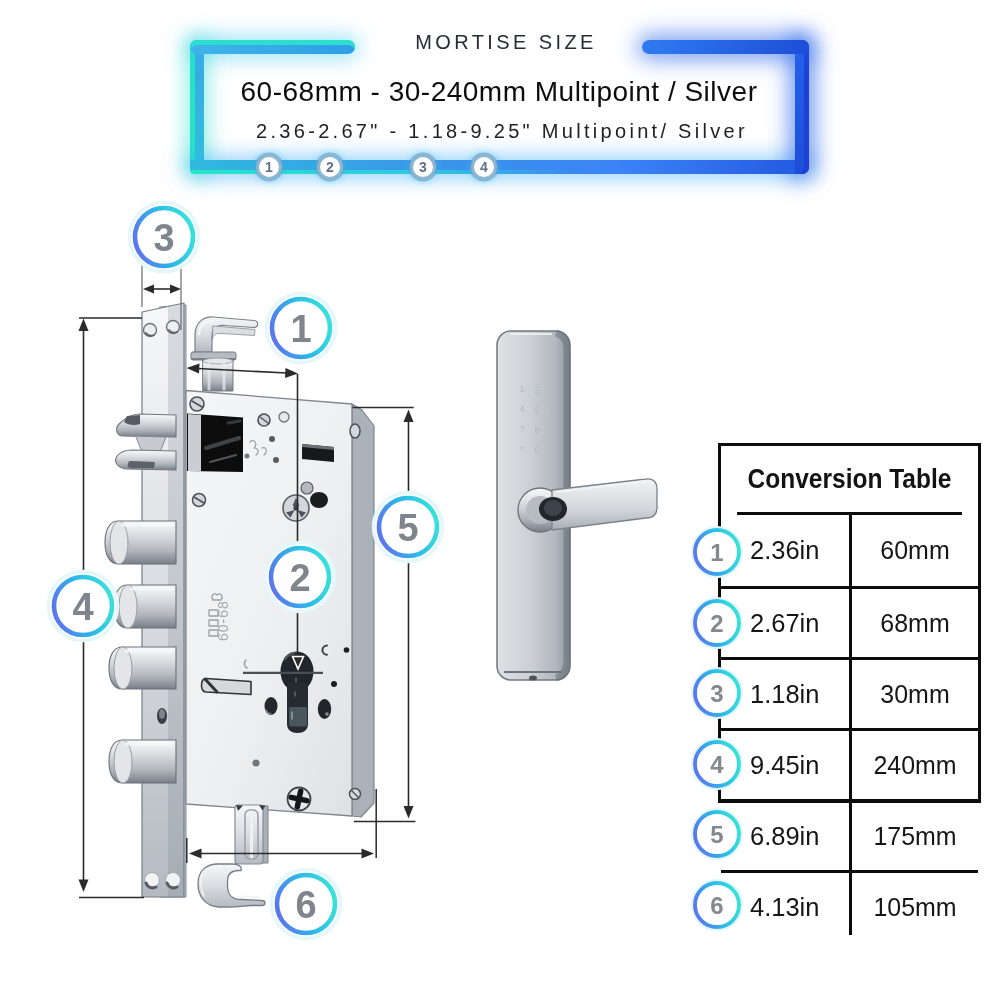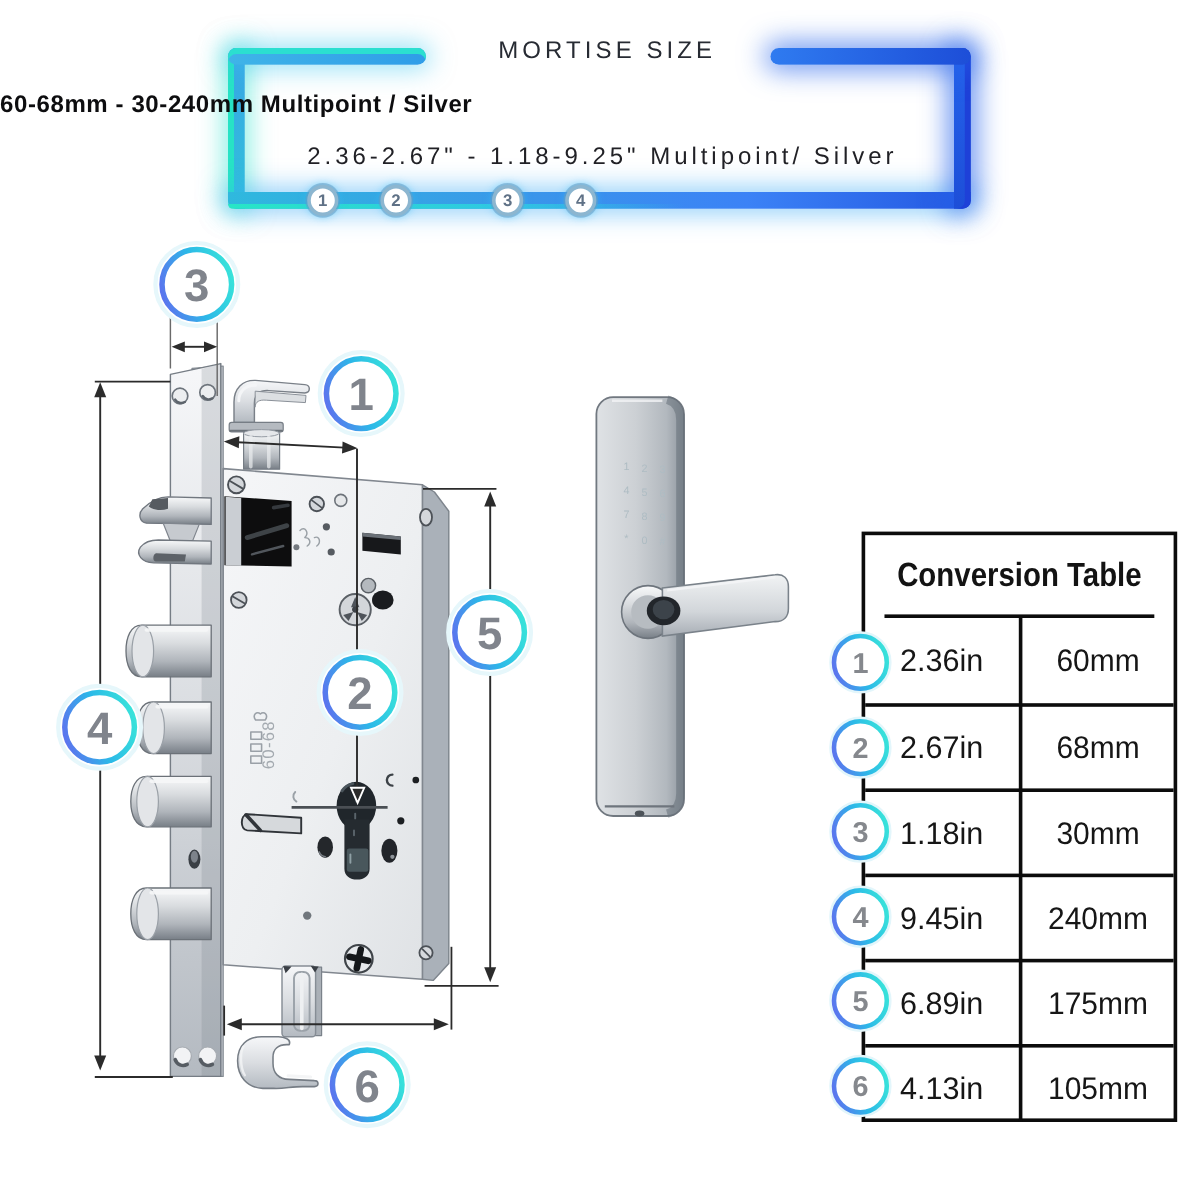--- a/index.html
+++ b/index.html
@@ -18,34 +18,34 @@
   <div class="abs" style="left:190px;top:160px;width:619px;height:14px;border-radius:0 0 7px 7px;background:linear-gradient(90deg,#2fb9de 0%,#3a96ea 40%,#3b82f6 70%,#2458e2 100%);box-shadow:0 0 20px 4px rgba(56,170,245,.55);"></div>
 
   <div class="abs" style="left:190px;top:169.5px;width:380px;height:4.5px;border-radius:0 0 0 7px;background:linear-gradient(90deg,#27e6c6,#2fc8e2 60%,rgba(58,150,246,0));"></div>
 
   <div class="abs" style="left:795px;top:40px;width:14px;height:134px;border-radius:0 7px 7px 0;background:linear-gradient(180deg,#2563eb,#1d4ed8);box-shadow:0 0 22px 5px rgba(37,99,235,.7), inset -5px 0 0 #1e40d8;"></div>
 
   <div class="abs" style="left:642px;top:40px;width:167px;height:14px;border-radius:7px;background:linear-gradient(90deg,#2f7bf0,#1d4ed8);box-shadow:0 0 22px 5px rgba(37,99,235,.65);"></div>
 
   <div class="abs" style="left:0px;top:31px;width:1012px;text-align:center;font-size:20px;letter-spacing:3.4px;font-weight:400;color:#272b33;">MORTISE SIZE</div>
 
-  <div class="abs" style="left:0px;top:76px;width:998px;text-align:left;font-size:20px;letter-spacing:0.5px;font-weight:700;color:#0d0d0f;">60-68mm - 30-240mm Multipoint / Silver</div>
+  <div class="abs" style="left:0px;top:76px;width:998px;text-align:center;font-size:28px;letter-spacing:0.5px;font-weight:400;color:#0d0d0f;">60-68mm - 30-240mm Multipoint / Silver</div>
 
   <div class="abs" style="left:0px;top:120px;width:1004px;text-align:center;font-size:20px;letter-spacing:3.3px;color:#212126;">2.36-2.67" - 1.18-9.25" Multipoint/ Silver</div>
 
   <div class="abs" style="left:256px;top:154px;width:26px;height:26px;border-radius:50%;background:#fff;border:3px solid #8cb6d0;box-sizing:border-box;box-shadow:0 0 0 1.5px rgba(100,155,195,.55), 0 0 8px rgba(56,189,248,.7);text-align:center;font-size:14px;font-weight:700;color:#5f7186;line-height:20px;">1</div>
 
   <div class="abs" style="left:317px;top:154px;width:26px;height:26px;border-radius:50%;background:#fff;border:3px solid #8cb6d0;box-sizing:border-box;box-shadow:0 0 0 1.5px rgba(100,155,195,.55), 0 0 8px rgba(56,189,248,.7);text-align:center;font-size:14px;font-weight:700;color:#5f7186;line-height:20px;">2</div>
 
   <div class="abs" style="left:410px;top:154px;width:26px;height:26px;border-radius:50%;background:#fff;border:3px solid #8cb6d0;box-sizing:border-box;box-shadow:0 0 0 1.5px rgba(100,155,195,.55), 0 0 8px rgba(56,189,248,.7);text-align:center;font-size:14px;font-weight:700;color:#5f7186;line-height:20px;">3</div>
 
   <div class="abs" style="left:471px;top:154px;width:26px;height:26px;border-radius:50%;background:#fff;border:3px solid #8cb6d0;box-sizing:border-box;box-shadow:0 0 0 1.5px rgba(100,155,195,.55), 0 0 8px rgba(56,189,248,.7);text-align:center;font-size:14px;font-weight:700;color:#5f7186;line-height:20px;">4</div>
 </div>
 
-<div class="abs" style="left:718px;top:443px;width:263px;height:492px;border:3px solid #0c0c0c;box-sizing:border-box;">
+<div class="abs" style="left:718px;top:443px;width:263px;height:360px;border:3px solid #0c0c0c;box-sizing:border-box;">
 
   <div class="abs" style="left:0;top:0;width:257px;height:69px;border-bottom:3px solid #0c0c0c;box-sizing:border-box;text-align:center;line-height:66px;font-size:28px;font-weight:700;color:#131313;transform:scaleX(0.875);transform-origin:center;">Conversion Table</div>
 
   <div class="abs" style="left:128px;top:69px;width:3px;height:420px;background:#0c0c0c;"></div>
 
   <div class="abs" style="left:29px;top:69px;width:95px;height:70px;line-height:70px;font-size:26px;color:#161616;transform:scaleX(0.98);transform-origin:left center;">2.36in</div>
 
   <div class="abs" style="left:131px;top:69px;width:126px;height:70px;line-height:70px;font-size:26px;color:#161616;text-align:center;transform:scaleX(0.96);transform-origin:center;">60mm</div>
 
   <div class="abs" style="left:0;top:140px;width:257px;height:3px;background:#0c0c0c;"></div>

